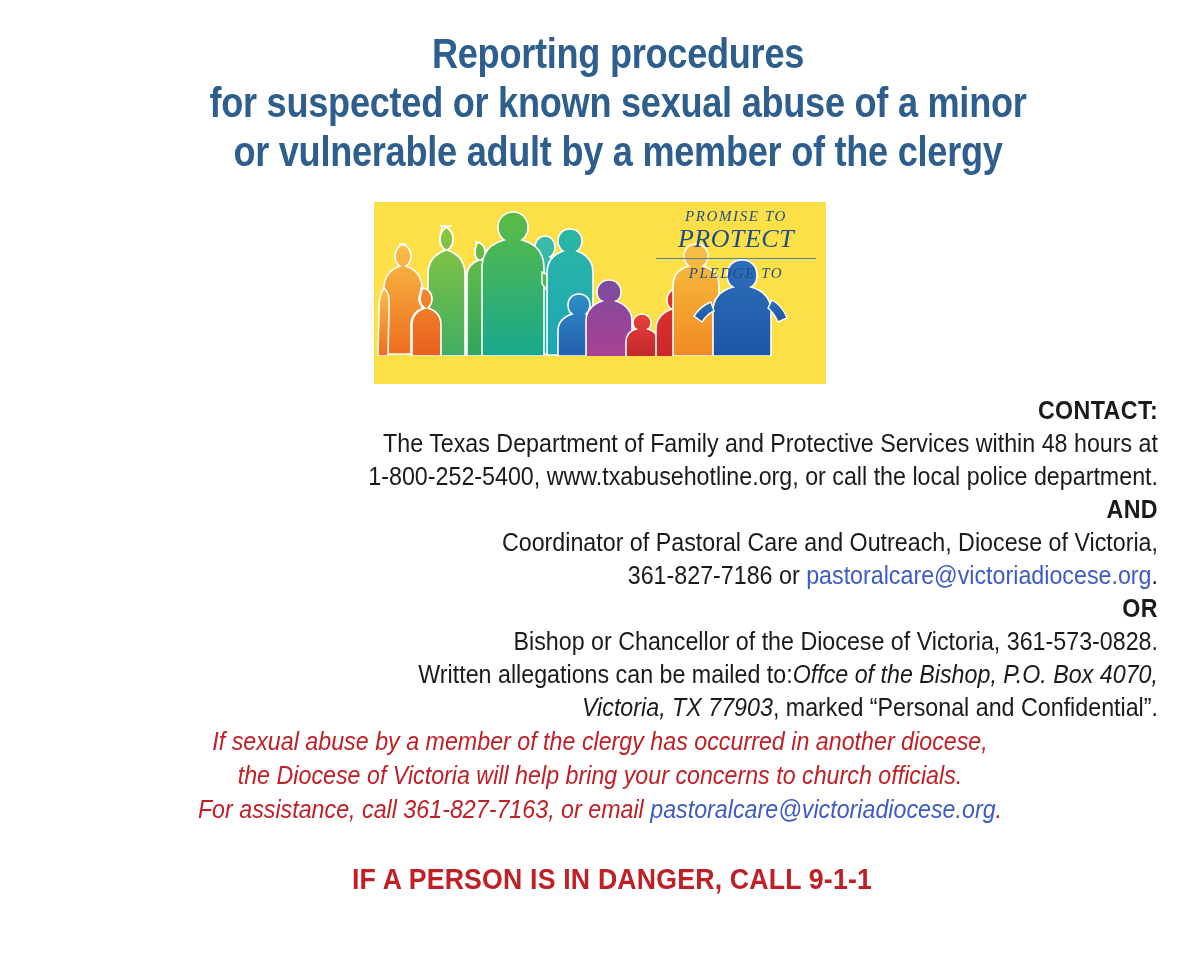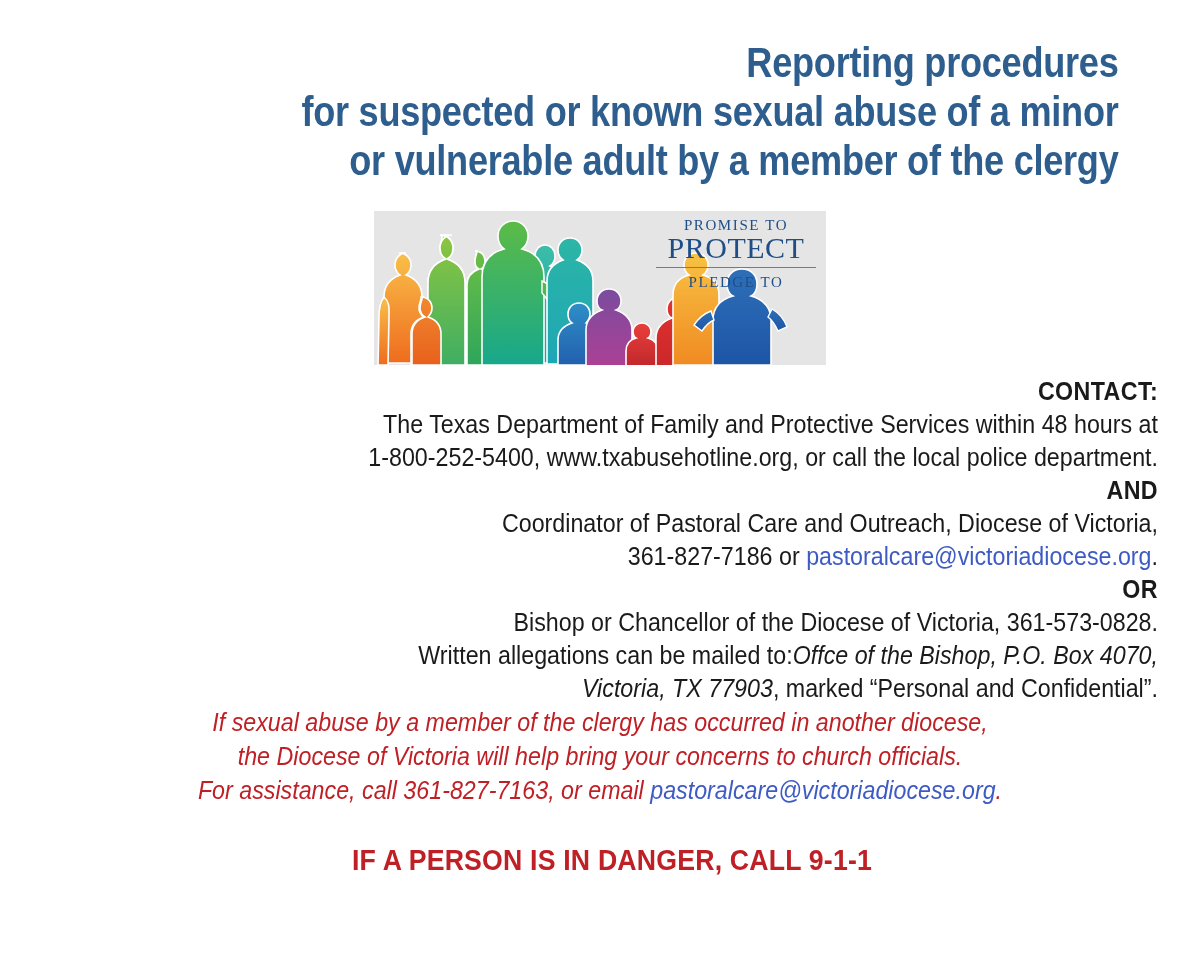--- a/index.html
+++ b/index.html
@@ -11,22 +11,22 @@
     width: 1200px;
     height: 960px;
     font-family: "Liberation Sans", sans-serif;
     color: #000000;
     overflow: hidden;
     position: relative;
   }
 
   
   .title-block {
-    text-align: right;
-    padding-top: 38px;
+    text-align: center;
+    padding-top: 29px;
     margin-left: 36px;
   }
   .title-line {
     color: #2E5E8E;
     font-family: "Liberation Sans Narrow", "Liberation Sans", sans-serif;
     font-weight: bold;
     font-size: 42px;
     line-height: 49px;
     letter-spacing: -0.3px;
     transform: scaleX(0.86);
@@ -36,23 +36,24 @@
 
   
   .logo-wrap {
     display: flex;
     justify-content: center;
     margin-top: 26px;
   }
   .logo-box {
     position: relative;
     width: 452px;
-    height: 154px;
-    background: #e5e5e5;
+    height: 182px;
+    background: #fde047;
     overflow: hidden;
+    font-style: italic;
   }
   .logo-figures {
     position: absolute;
     left: 0;
     top: 0;
     width: 452px;
     height: 154px;
   }
   .logo-text {
     position: absolute;
@@ -62,21 +63,21 @@
     text-align: center;
     font-family: "Liberation Serif", serif;
     color: #1F4E87;
   }
   .lt-small {
     font-size: 15px;
     letter-spacing: 1.6px;
     line-height: 17px;
   }
   .lt-big {
-    font-size: 30px;
+    font-size: 26px;
     letter-spacing: 0.5px;
     line-height: 28px;
   }
   .lt-rule {
     height: 1px;
     background: #5F7FB0;
     margin: 5px 4px 6px 4px;
   }
 
   

